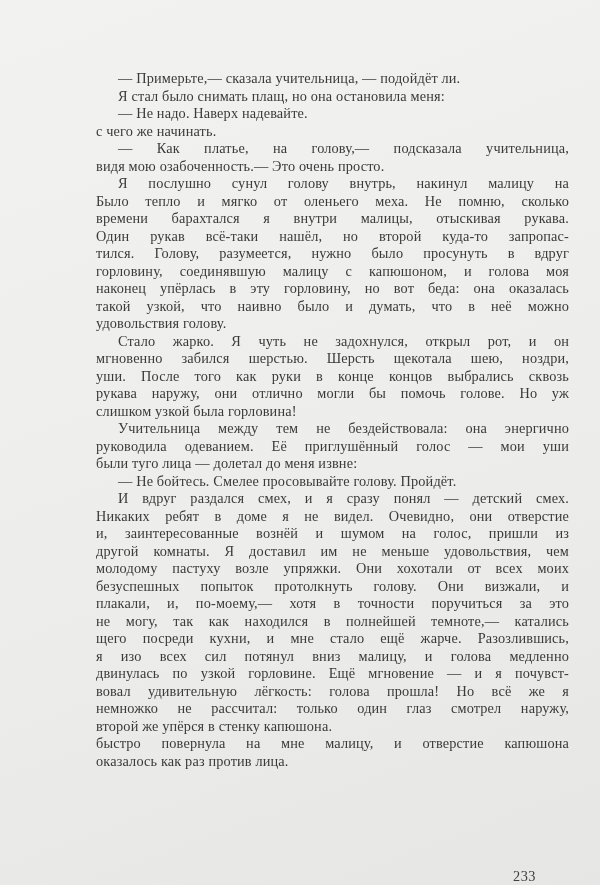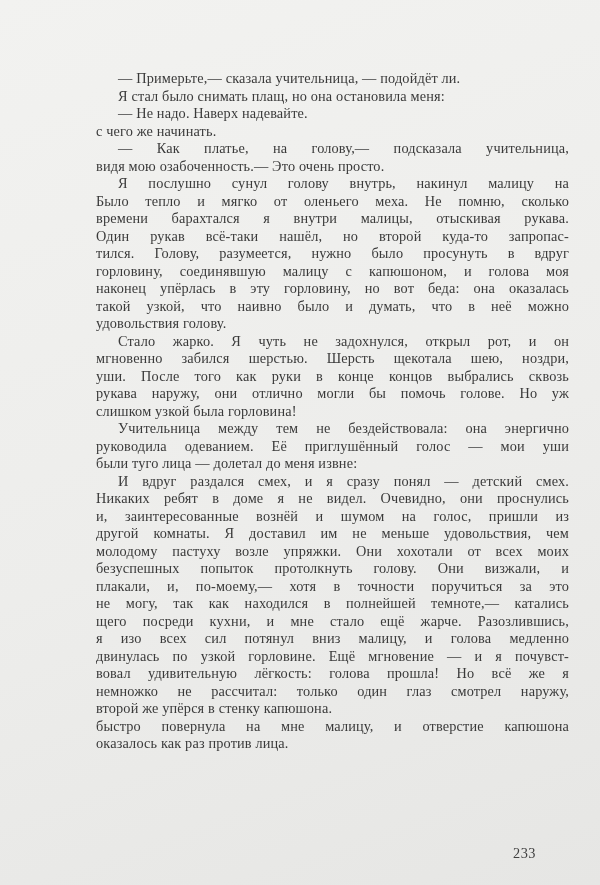--- a/index.html
+++ b/index.html
@@ -42,21 +42,21 @@
   .line.last {
     text-align: left;
     text-align-last: left;
   }
   .line.indent {
     text-indent: 22px;
   }
   .page-number {
     position: absolute;
     right: 64px;
-    top: 845px;
+    top: 868px;
     font-size: 14.3px;
     letter-spacing: 0.5px;
     color: #3f3f3f;
   }
 </style>
 </head>
 <body>
 
 <div class="page">
   <div class="text-block" id="text-block">
@@ -93,22 +93,25 @@
         <div class="line">уши. После того как руки в конце концов выбрались сквозь</div>
         <div class="line">рукава наружу, они отлично могли бы помочь голове. Но уж</div>
         <div class="line last">слишком узкой была горловина!</div>
       </div>
       <div class="paragraph">
         <div class="line indent">Учительница между тем не бездействовала: она энергично</div>
         <div class="line">руководила одеванием. Её приглушённый голос — мои уши</div>
         <div class="line last">были туго лица — долетал до меня извне:</div>
       </div>
       <div class="paragraph">
+        <div class="line last indent">— Не бойтесь. Смелее просовывайте голову. Пройдёт.</div>
+      </div>
+      <div class="paragraph">
         <div class="line indent">И вдруг раздался смех, и я сразу понял — детский смех.</div>
-        <div class="line">Никаких ребят в доме я не видел. Очевидно, они проснулись</div>
+        <div class="line">Никаких ребят в доме я не видел. Очевидно, они отверстие</div>
         <div class="line">и, заинтересованные вознёй и шумом на голос, пришли из</div>
         <div class="line">другой комнаты. Я доставил им не меньше удовольствия, чем</div>
         <div class="line">молодому пастуху возле упряжки. Они хохотали от всех моих</div>
         <div class="line">безуспешных попыток протолкнуть голову. Они визжали, и</div>
         <div class="line">плакали, и, по-моему,— хотя в точности поручиться за это</div>
         <div class="line">не могу, так как находился в полнейшей темноте,— катались</div>
         <div class="line">щего посреди кухни, и мне стало ещё жарче. Разозлившись,</div>
         <div class="line">я изо всех сил потянул вниз малицу, и голова медленно</div>
         <div class="line">двинулась по узкой горловине. Ещё мгновение — и я почувст-</div>
         <div class="line">вовал удивительную лёгкость: голова прошла! Но всё же я</div>

